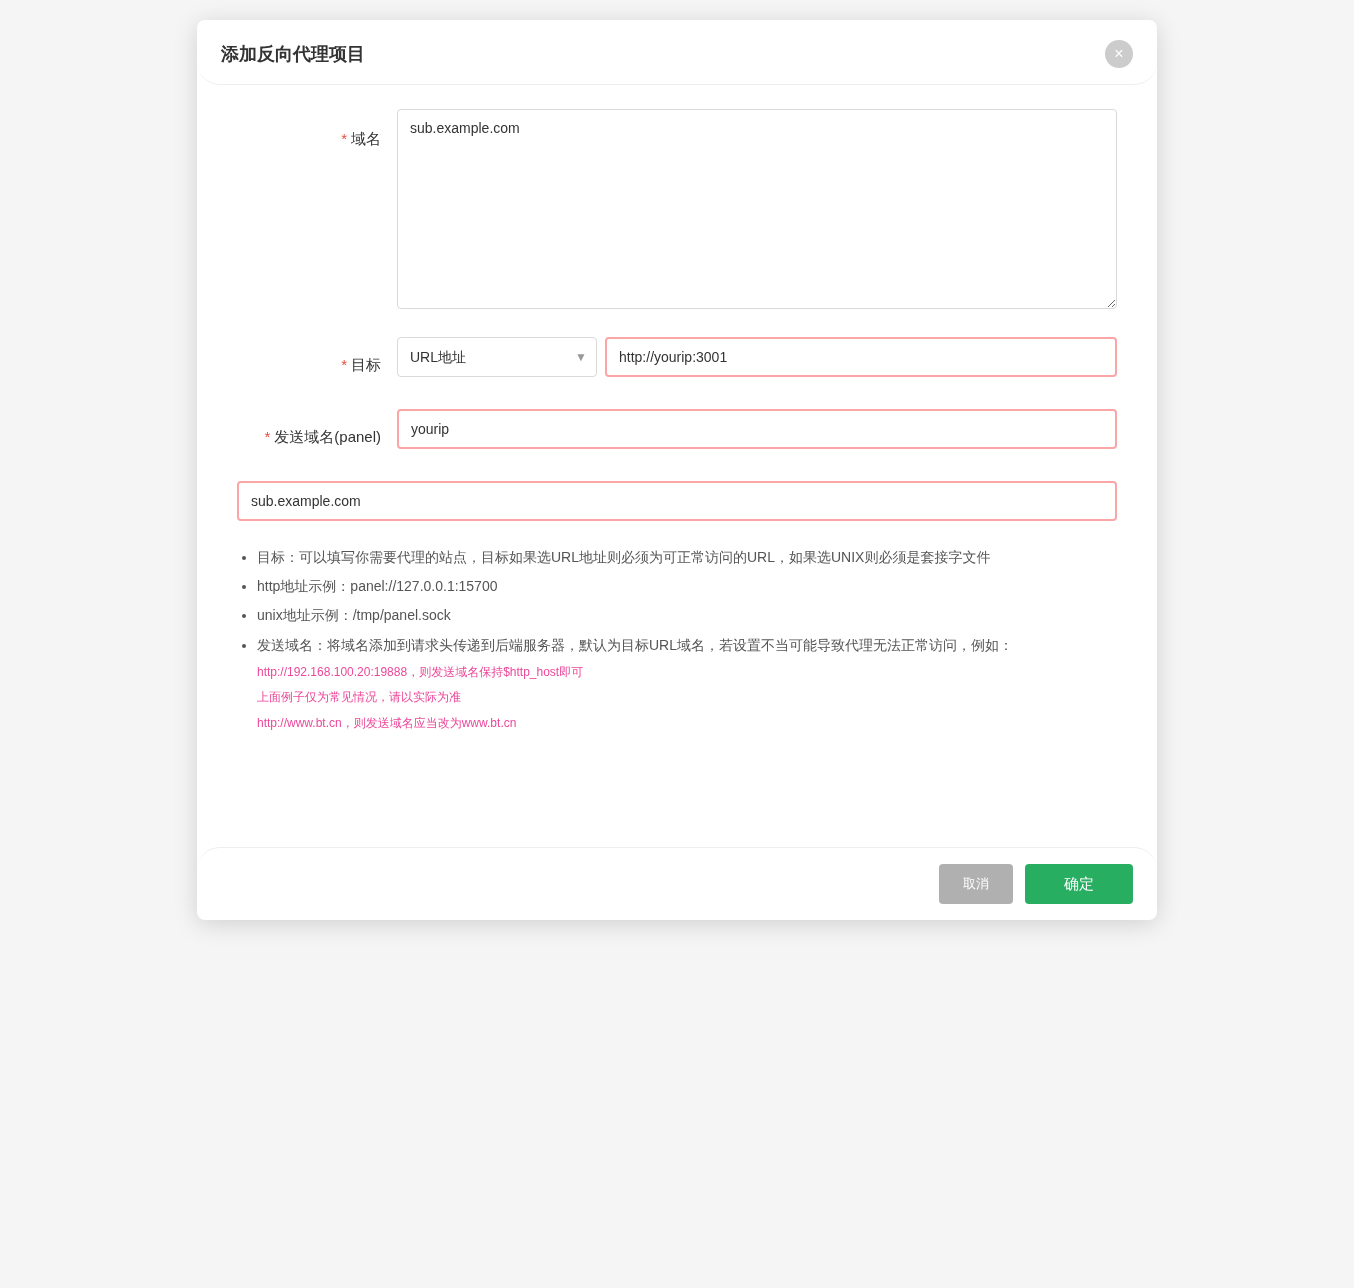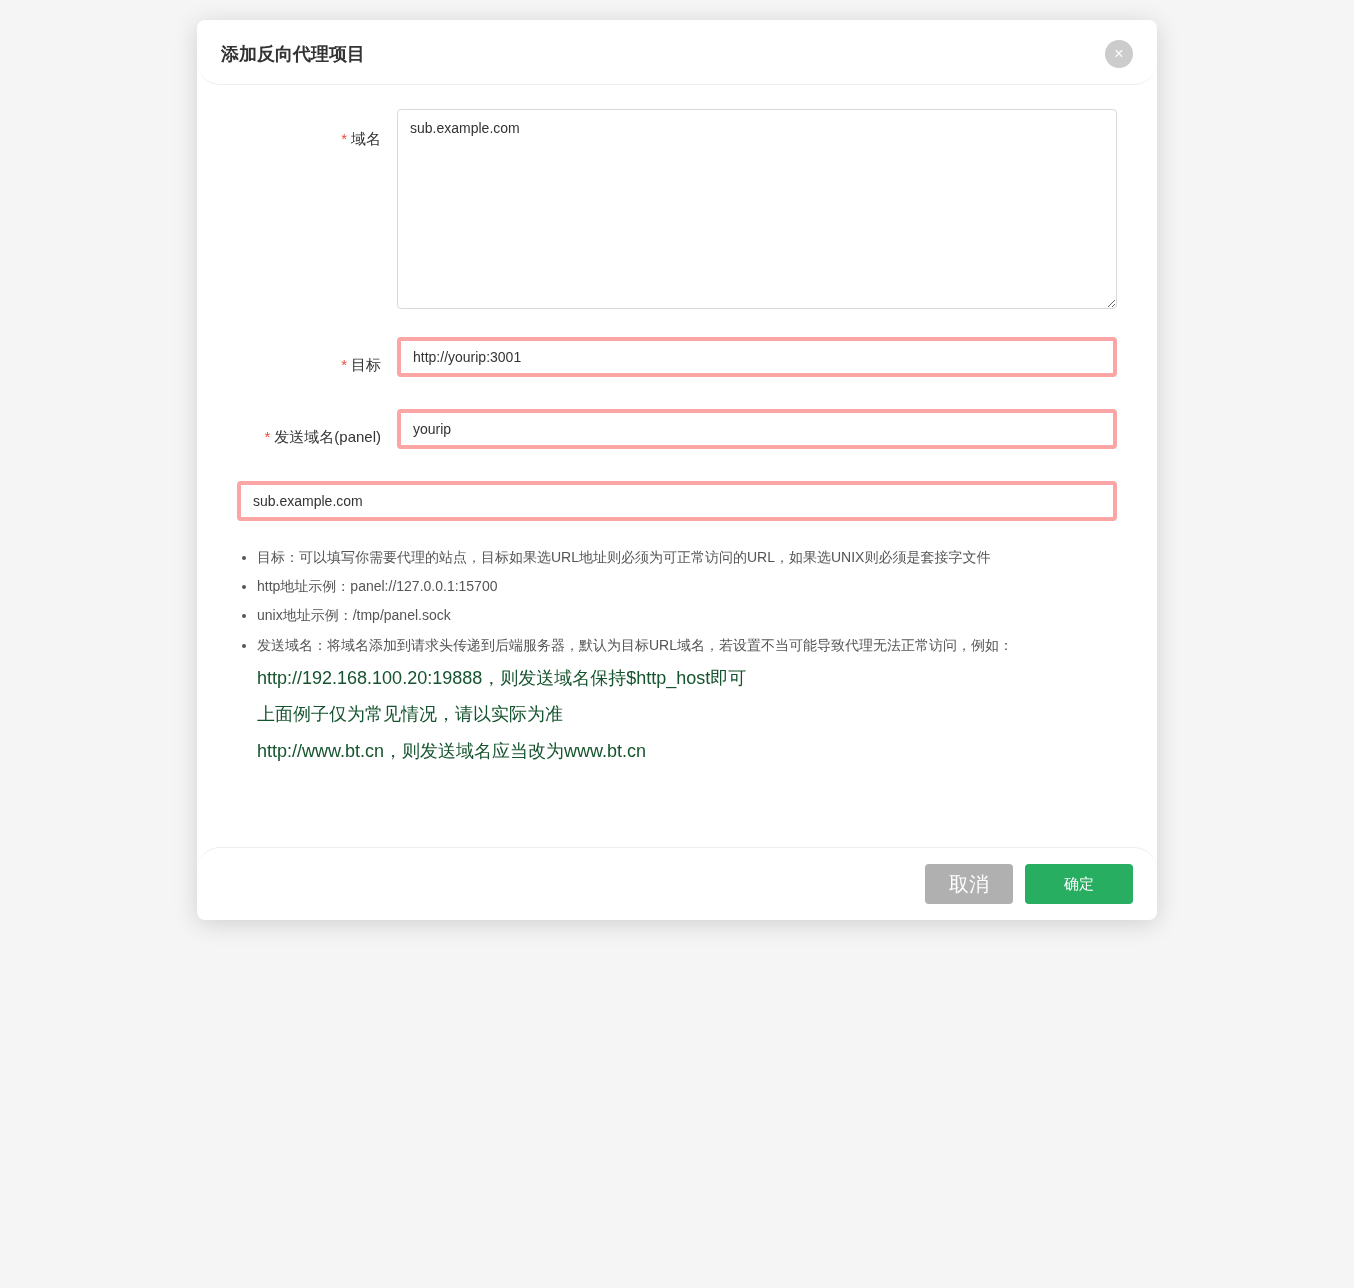--- a/index.html
+++ b/index.html
@@ -137,21 +137,21 @@
       right: 10px;
       top: 50%;
       transform: translateY(-50%);
       pointer-events: none;
       color: #999;
       font-size: 12px;
     }
 
     .text-input {
       height: 40px;
-      border: 4px solid #fca5a5;
+      border: 2px solid #fca5a5;
       border-radius: 4px;
       padding: 0 12px;
       font-size: 14px;
       color: #333;
       outline: none;
       font-family: inherit;
     }
 
     .url-input {
       flex: 1;
@@ -178,41 +178,41 @@
       margin-bottom: 4px;
     }
 
     .help-sub {
       padding-left: 0;
       list-style: none;
       margin-top: 4px;
     }
 
     .help-sub li {
-      color: #14532d;
-      font-size: 18px;
+      color: #ec4899;
+      font-size: 12px;
       line-height: 1.8;
     }
 
     .dialog-footer {
       padding: 16px 24px;
       border-top: 1px solid #eee;
       display: flex;
       justify-content: flex-end;
       gap: 12px;
     }
 
     .btn-cancel {
       height: 40px;
       padding: 0 24px;
       background: #b0b0b0;
       color: #fff;
       border: none;
       border-radius: 4px;
-      font-size: 20px;
+      font-size: 13px;
       cursor: pointer;
       font-family: inherit;
     }
 
     .btn-confirm {
       height: 40px;
       padding: 0 39px;
       background: #27ae60;
       color: #fff;
       border: none;
@@ -250,20 +250,27 @@
       </div>
     </div>
 
     <div class="form-row">
       <div class="form-label">
         <span class="required-star">*</span>
         <span>目标</span>
       </div>
       <div class="form-control">
         <div class="target-row">
+          <div class="select-wrapper">
+            <select class="select-field">
+              <option>URL地址</option>
+              <option>UNIX</option>
+            </select>
+            <span class="select-arrow">▼</span>
+          </div>
           <input type="text" class="text-input url-input" value="http://yourip:3001" placeholder="http://yourip:3001" style="">
         </div>
       </div>
     </div>
 
     <div class="form-row">
       <div class="form-label">
         <span class="required-star">*</span>
         <span>发送域名(panel)</span>
       </div>

